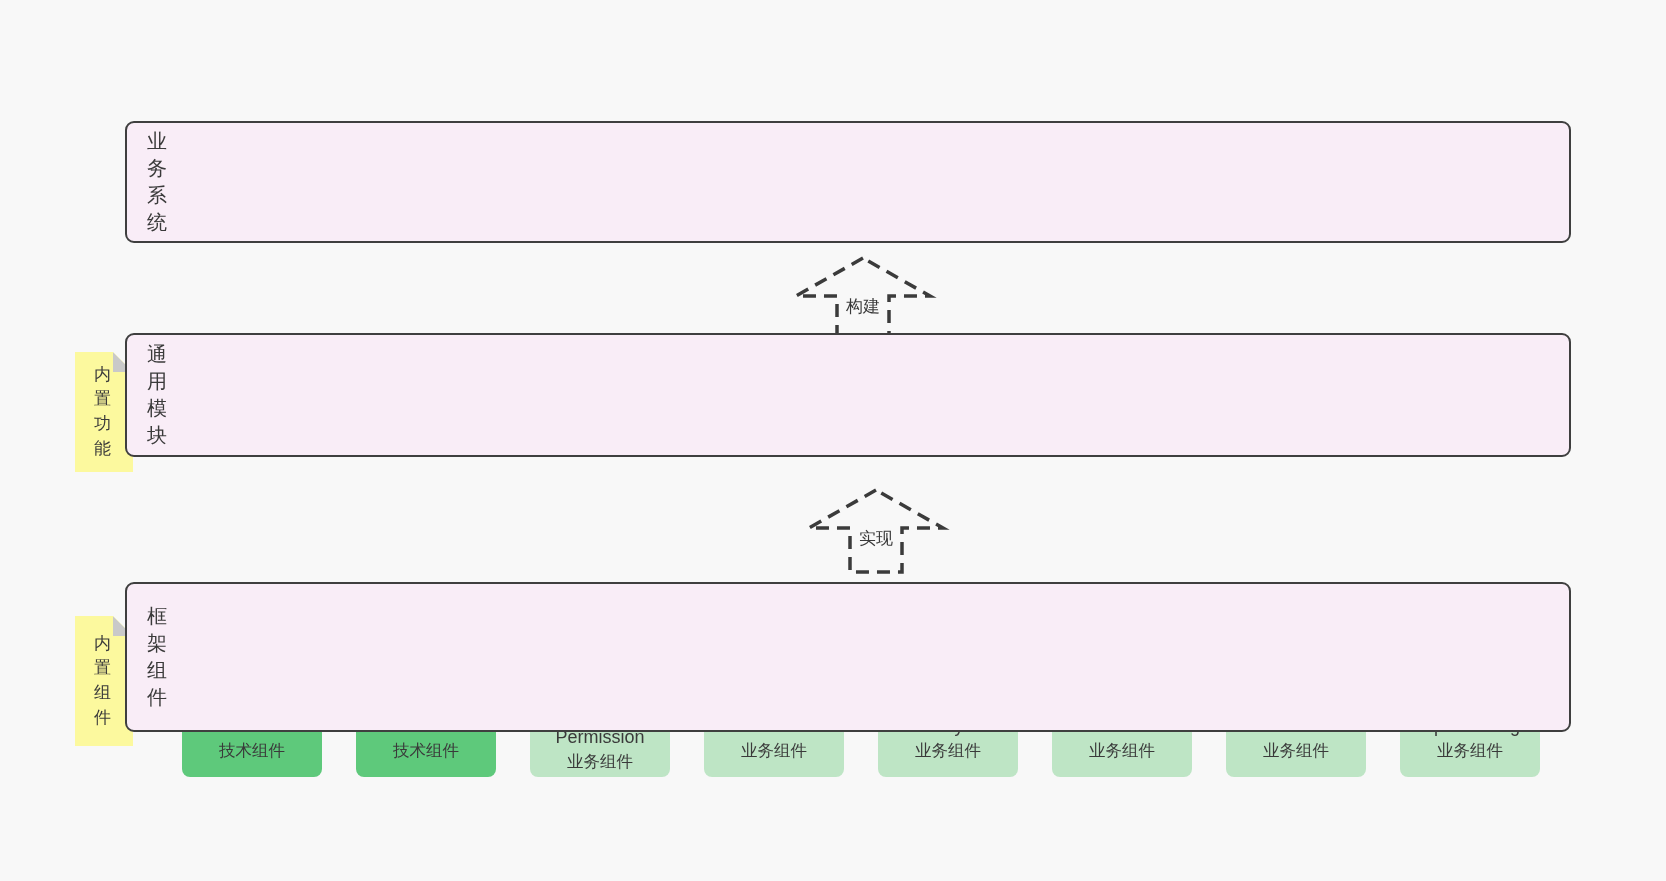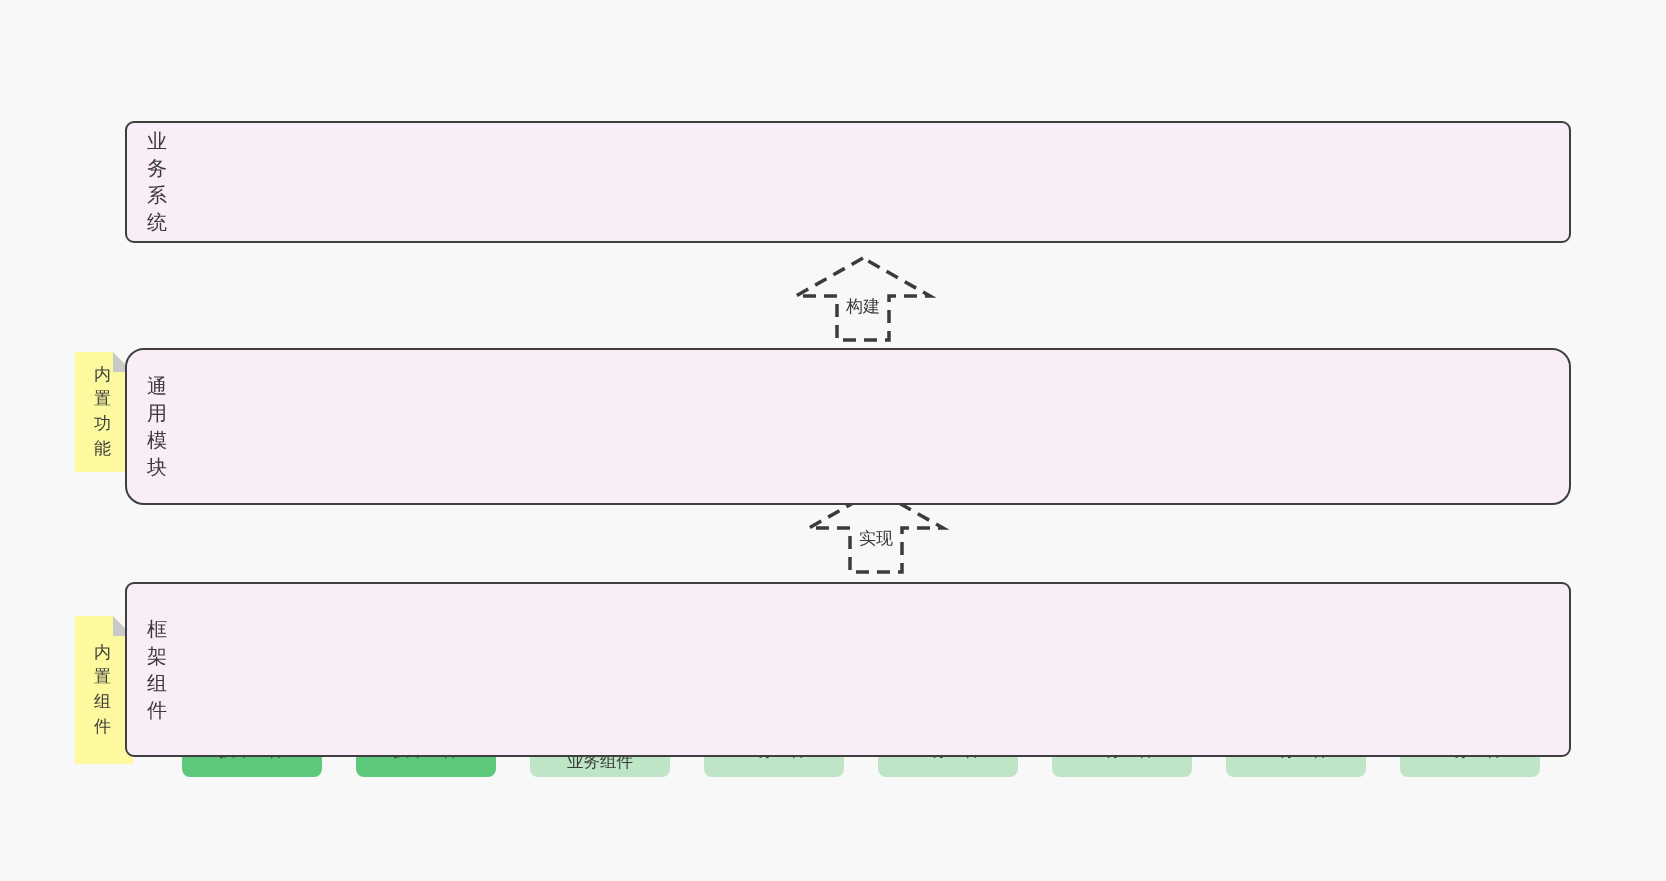--- a/index.html
+++ b/index.html
@@ -18,22 +18,22 @@
   .layer{
     position:absolute;
     left:88px;width:1446px;
     background:var(--container-bg,#f9edf7);
     border:2px solid var(--container-border,#3f3f3f);
     border-radius:9px;
     box-sizing:border-box;
     z-index:2;
   }
   .layer-1{top:121px;height:122px;}
-  .layer-2{top:348px;height:157px;border-radius:19px;}
-  .layer-3{top:582px;height:175px;}
+  .layer-2{top:333px;height:124px;}
+  .layer-3{top:582px;height:150px;}
   .vlabel-wrap{
     position:absolute;left:10px;top:0;bottom:0;width:40px;
     display:flex;align-items:center;justify-content:center;
   }
   .vlabel{
     width:22px;
     font-size:20px;line-height:1.35;
     text-align:center;
     word-break:break-all;
     color:var(--text,#3a3a3a);
@@ -61,21 +61,21 @@
   .c-green{background:var(--tech-box,#5ec97b);}
   .c-lgreen{background:var(--biz-box,#bee5c5);}
   .note{
     position:absolute;left:38px;width:58px;
     background:var(--note-bg,#fcf99e);
     z-index:1;
     display:flex;align-items:center;justify-content:center;
     clip-path:polygon(0 0, calc(100% - 20px) 0, 100% 20px, 100% 100%, 0 100%);
   }
   .note-1{top:352px;height:120px;}
-  .note-2{top:616px;height:148px;}
+  .note-2{top:616px;height:130px;}
   .note-fold{
     position:absolute;top:0;right:0;width:20px;height:20px;
     background:var(--note-fold,#c9c9c9);
     clip-path:polygon(0 0, 100% 100%, 0 100%);
   }
   .note-text{
     width:20px;
     font-size:17px;line-height:1.45;
     text-align:right;word-break:break-all;
     color:var(--text,#3a3a3a);

